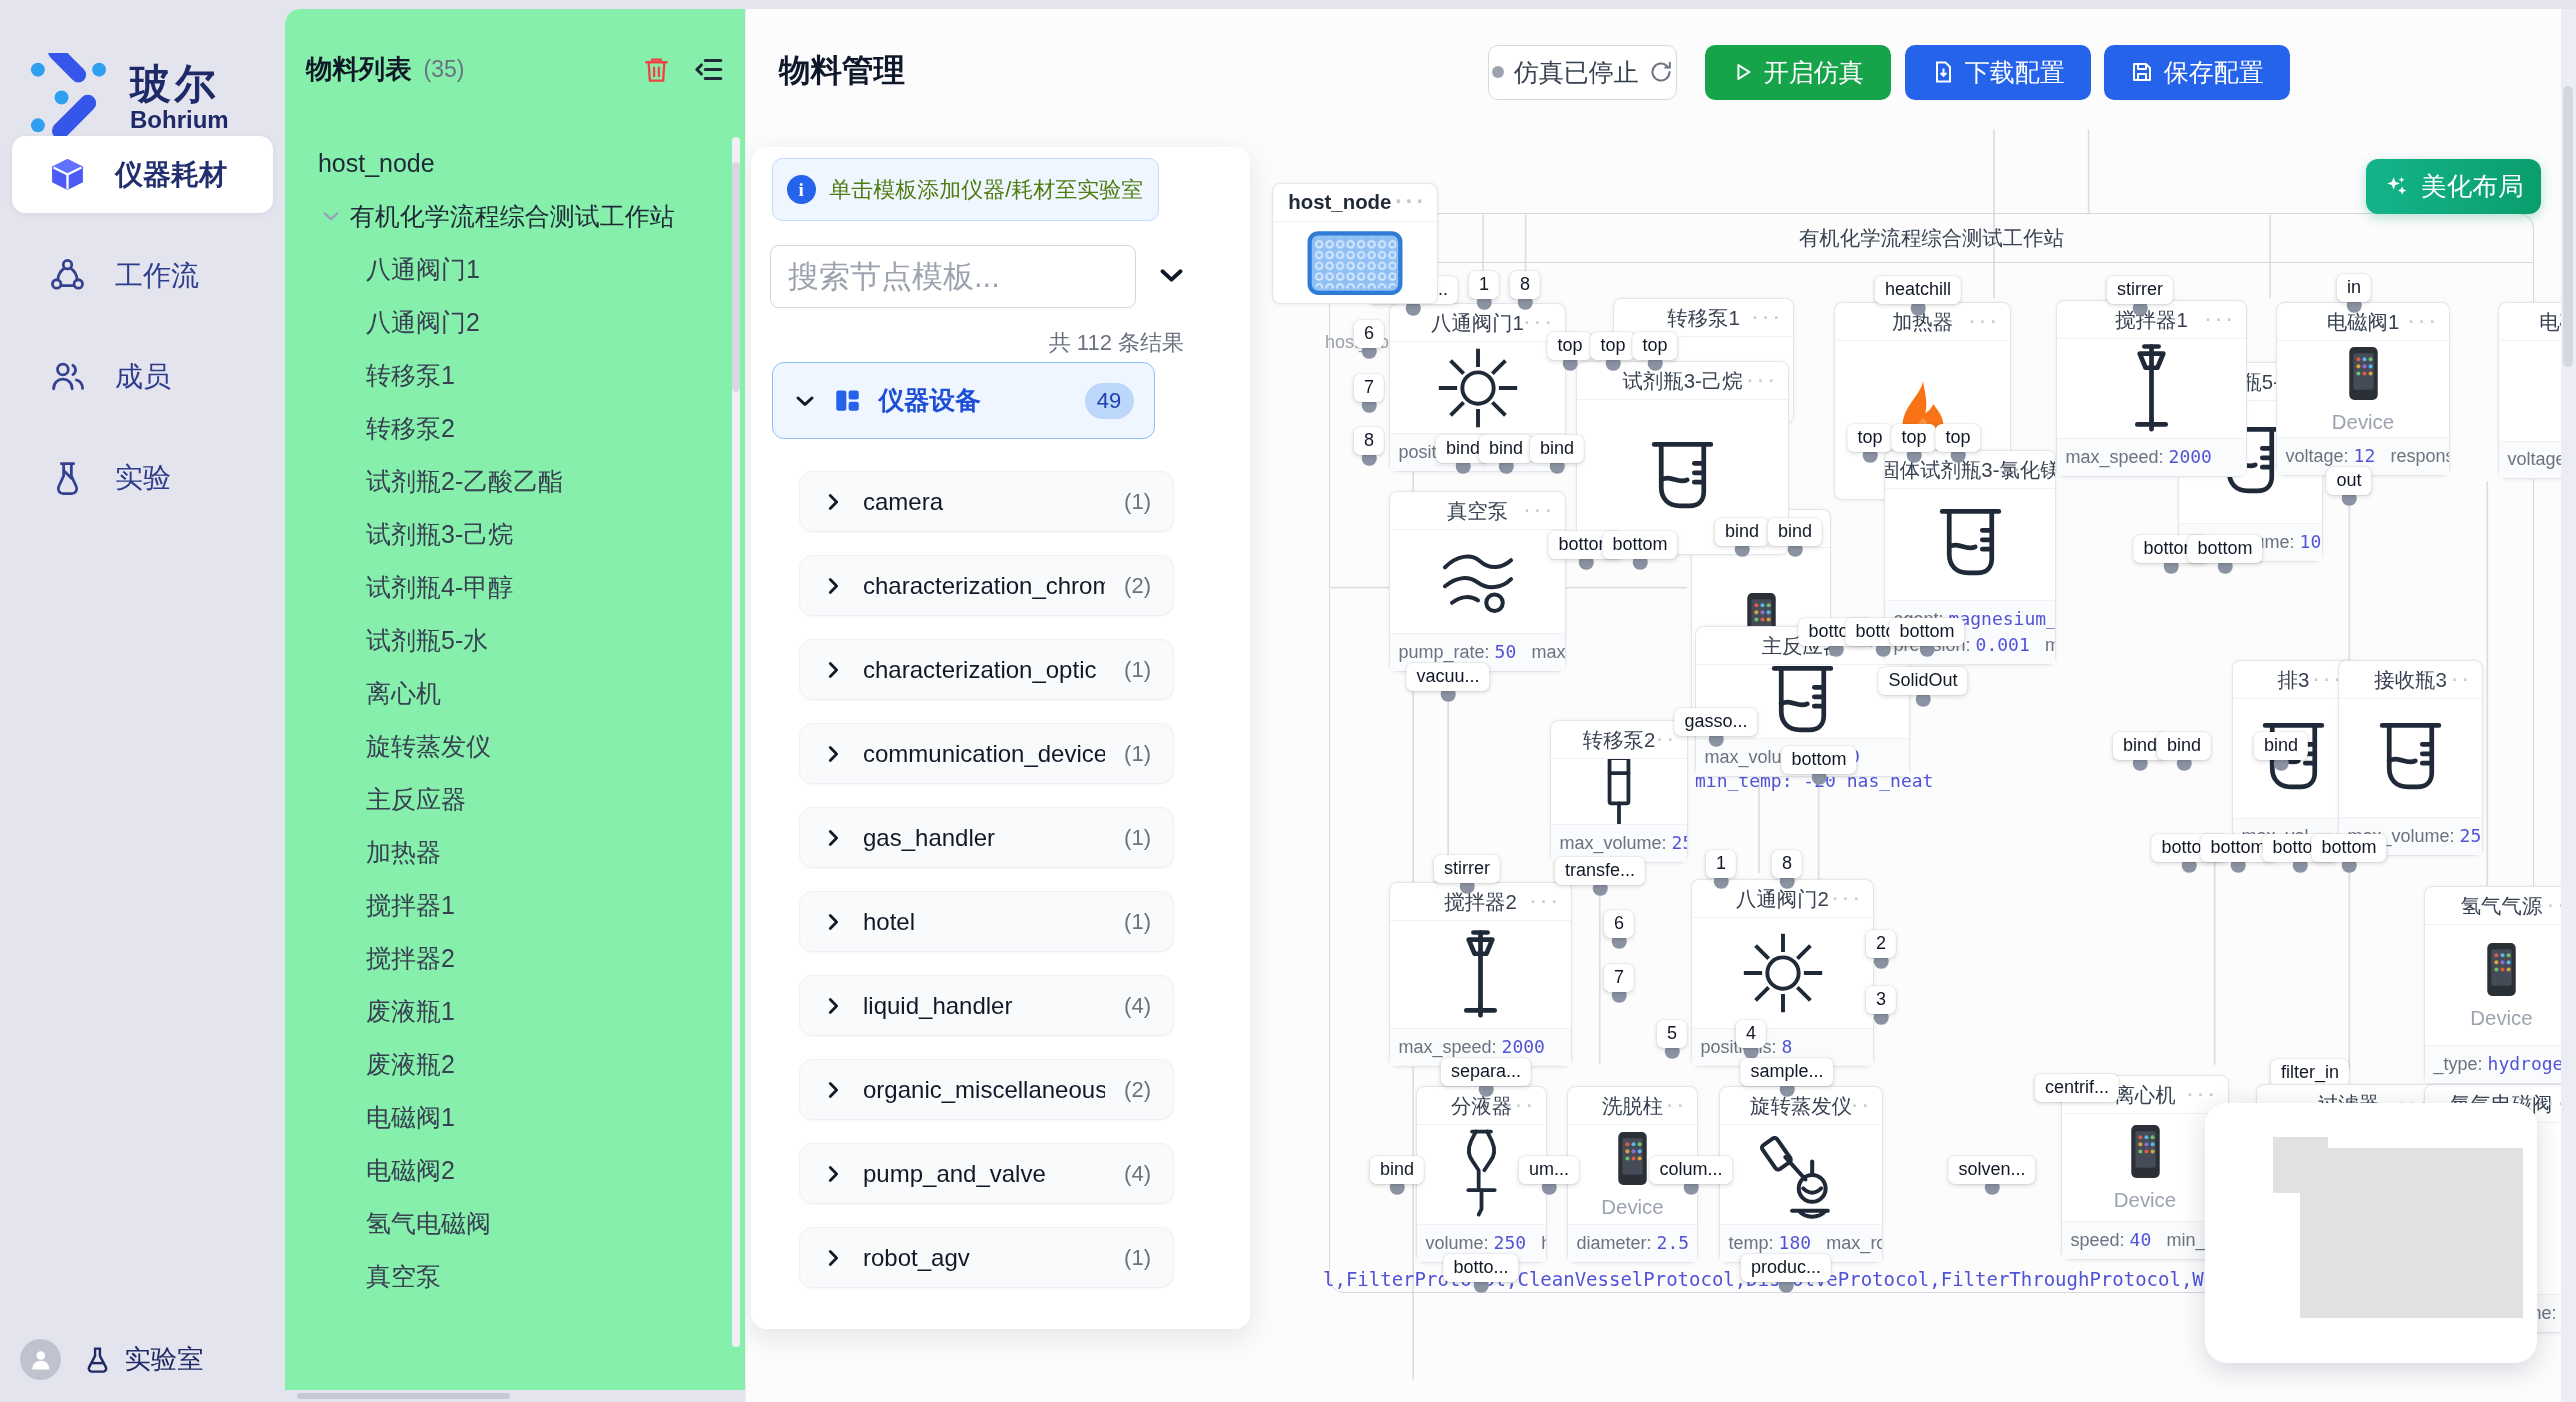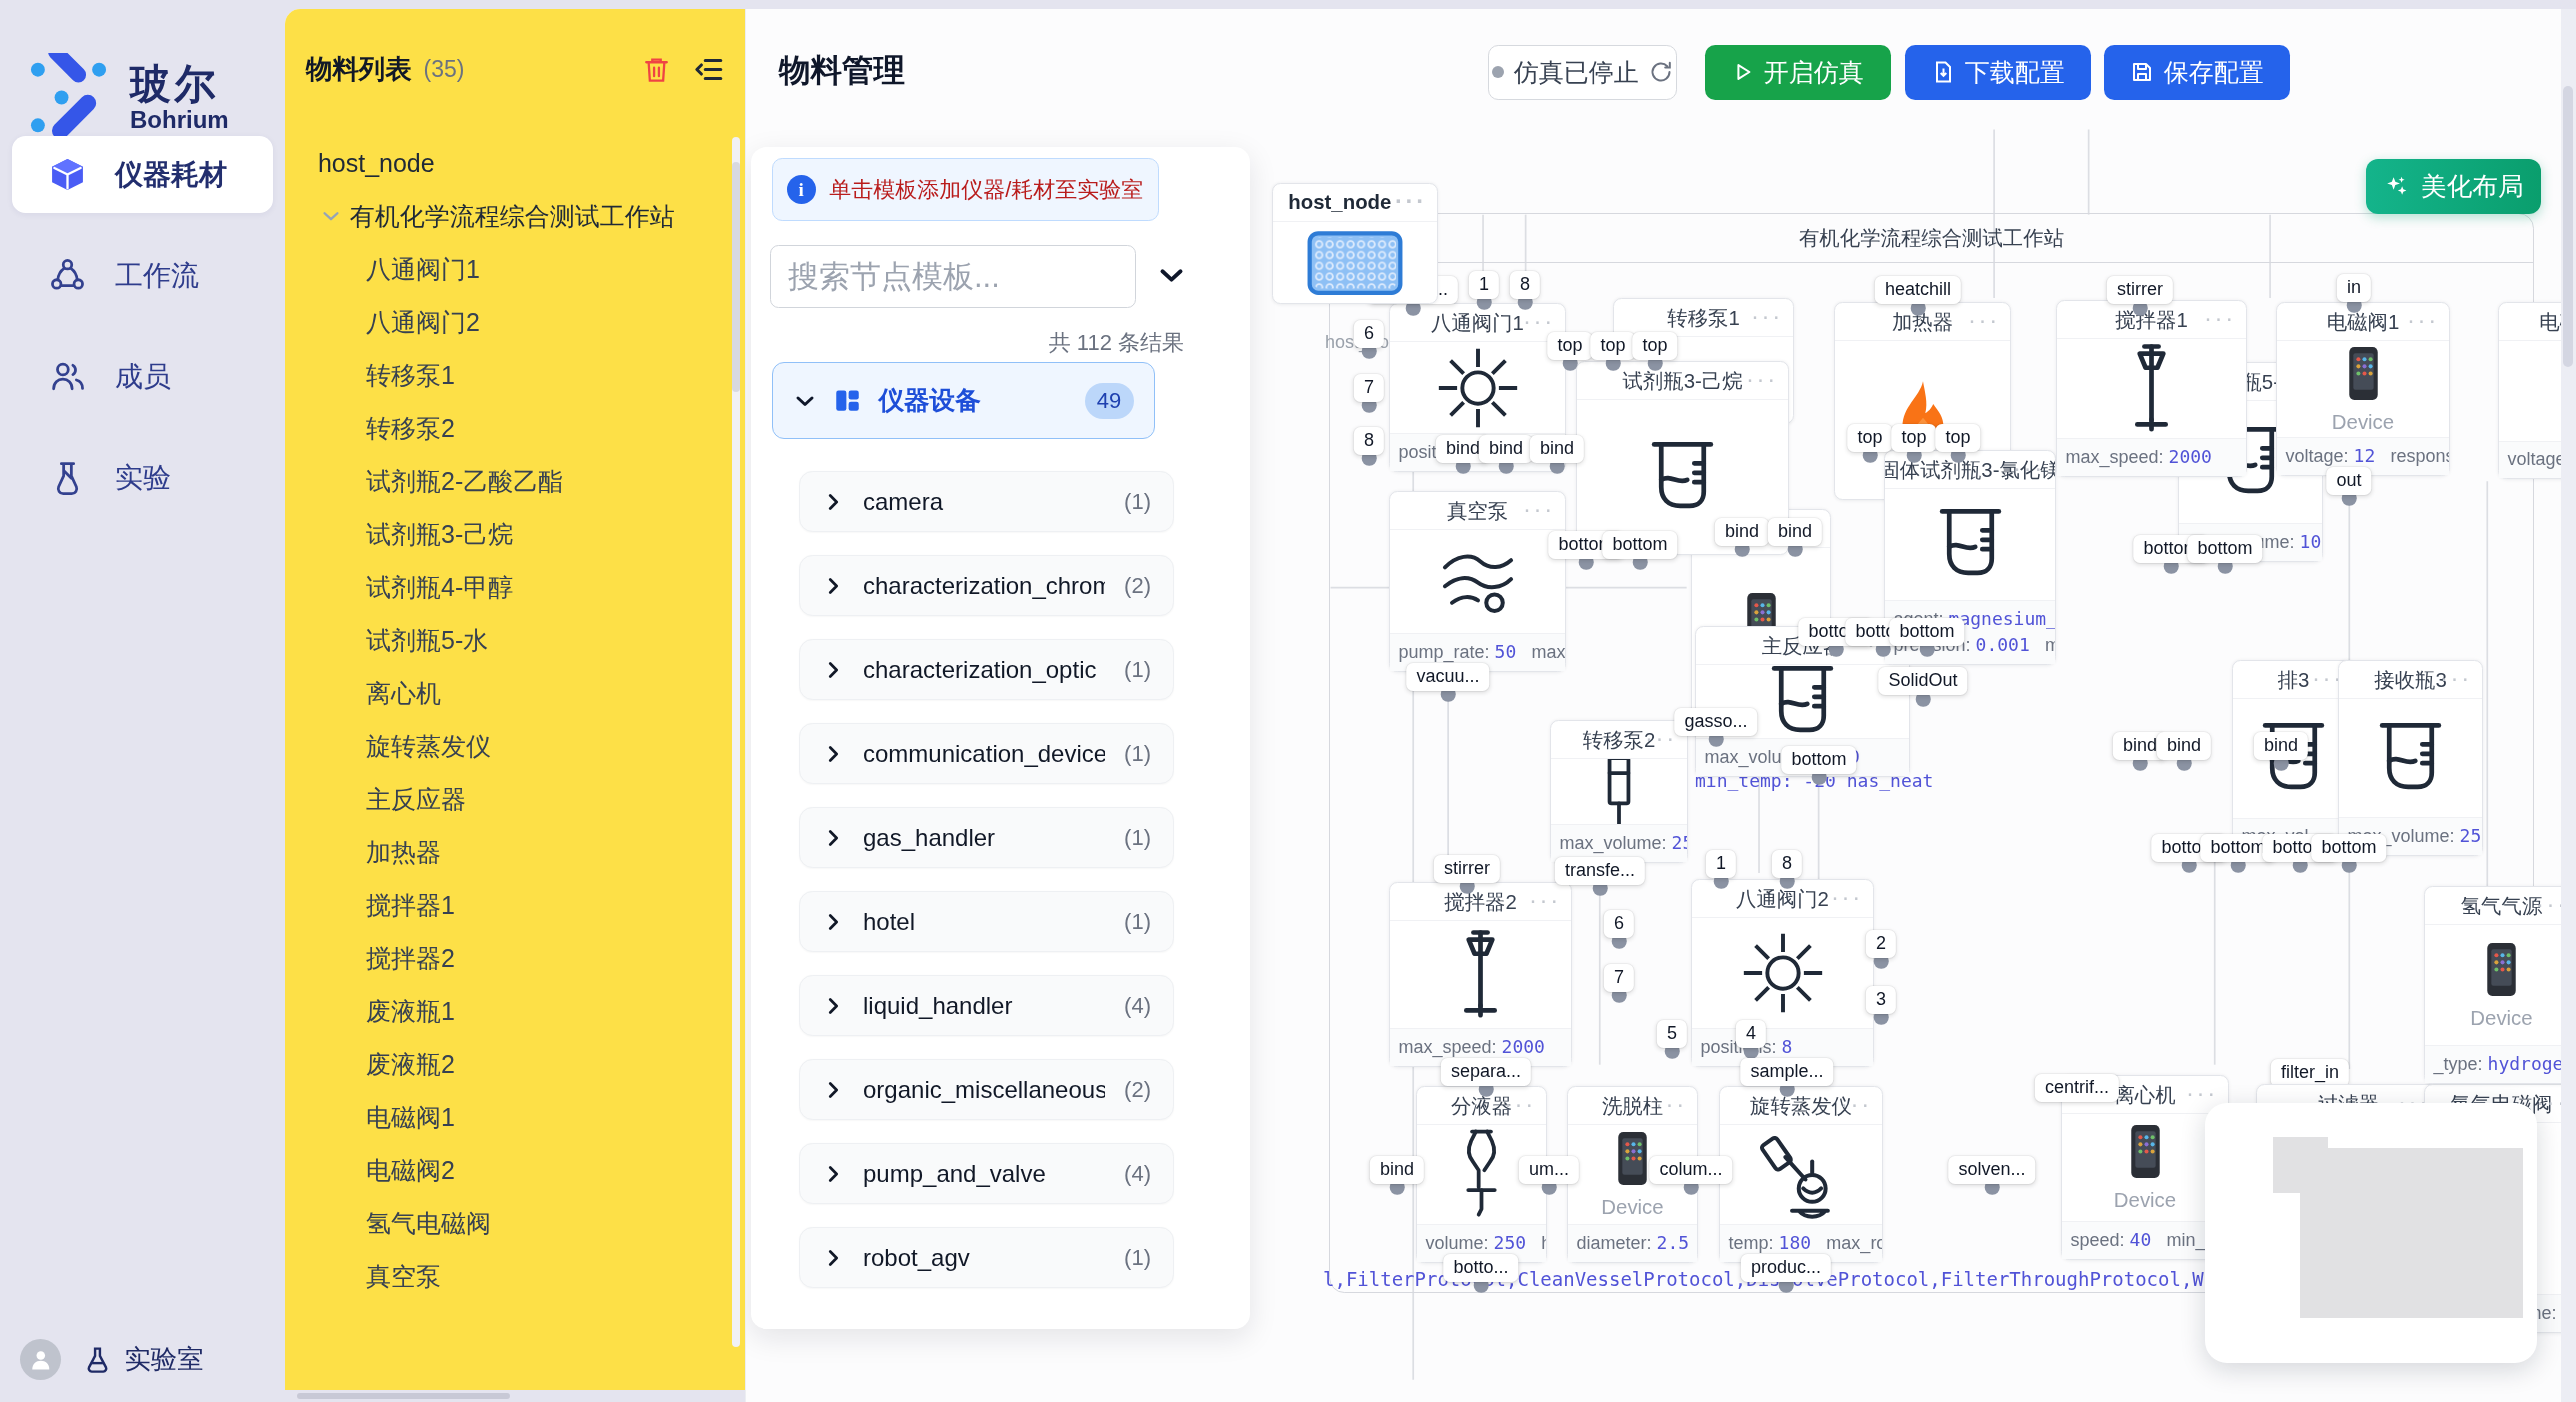--- a/index.html
+++ b/index.html
@@ -46,40 +46,40 @@
         border-radius:10.2px;font-size:25px;color:#fff;cursor:pointer;box-sizing:border-box;}
   .hbtn.status{background:#fff;border:1.3px solid #d6d9de;color:#374151;}
   .hbtn.green{background:#17a34a;}
   .hbtn.blue{background:#2563eb;}
   .sdot{width:12px;height:12px;border-radius:50%;background:#9ca3af;}
   
   .tpanel{position:absolute;left:751px;top:147px;width:499px;height:1182px;background:#fff;border-radius:15.3px;
           box-shadow:0 8.5px 29px rgba(15,23,42,.10);z-index:55;}
   .hintbar{position:absolute;left:21px;top:11px;width:358px;height:61px;background:#eff6ff;border:1.3px solid #bfdbfe;
           border-radius:10.2px;display:flex;align-items:center;gap:13.6px;padding:0 13.6px;}
-  .hintbar .txt{color:#b91c1c;font-size:22px;white-space:nowrap;}
+  .hintbar .txt{color:#4d7c0f;font-size:22px;white-space:nowrap;}
   .iinfo{width:29px;height:29px;border-radius:50%;background:#2563eb;color:#fff;display:flex;align-items:center;
          justify-content:center;font-size:19px;font-weight:700;flex:0 0 29px;font-family:"Liberation Serif",serif;}
   .searchbox{position:absolute;left:19px;top:98px;width:366px;height:63px;border:1.3px solid #d1d5db;border-radius:8.5px;
          box-sizing:border-box;padding:0 17px;font-size:31px;color:#374151;outline:none;}
   .searchbox::placeholder{color:#9ca3af;}
   .collapse-caret{position:absolute;left:402px;top:109px;width:37px;height:37px;display:flex;align-items:center;justify-content:center;cursor:pointer;}
   .results{position:absolute;right:66px;top:181px;font-size:22px;color:#6b7280;}
   .grouprow{position:absolute;left:21px;top:215px;width:383px;height:77px;background:#eff6ff;border:1.7px solid #90c0f8;
          border-radius:12px;display:flex;align-items:center;gap:17px;padding:0 20.4px;box-sizing:border-box;cursor:pointer;}
   .grouprow .gname{font-size:25.6px;font-weight:700;color:#1d4ed8;flex:1;}
   .gbadge{min-width:49px;height:36px;border-radius:19px;background:#bcd7fa;color:#1e40af;font-size:22px;
          display:flex;align-items:center;justify-content:center;}
   .cats{position:absolute;left:48px;top:324px;width:375px;display:flex;flex-direction:column;gap:23px;}
   .catrow{height:61px;background:#f9fafb;border:0.9px solid #eef0f3;border-radius:13.6px;display:flex;align-items:center;
          gap:19px;padding:0 22px;box-sizing:border-box;box-shadow:0 0.9px 1.7px rgba(15,23,42,.03);cursor:pointer;}
   .catrow .cname{font-size:24px;color:#111827;flex:1;white-space:nowrap;overflow:hidden;}
   .catrow .ccount{font-size:22px;color:#6b7280;}
   
-  .lpanel{position:absolute;left:285px;top:8.5px;width:460px;bottom:0;background:#fde047;border-radius:15.3px 0 0 0;
+  .lpanel{position:absolute;left:285px;top:8.5px;width:460px;bottom:0;background:#86efac;border-radius:15.3px 0 0 0;
           border-right:0.9px solid #eceef2;z-index:70;}
   .lheader{position:absolute;left:21px;top:41px;right:21px;height:39px;display:flex;align-items:center;}
   .ltitle{font-size:26.4px;font-weight:700;color:#111827;}
   .lcount{font-size:23px;color:#6b7280;margin-left:12px;}
   .licons{margin-left:auto;display:flex;align-items:center;gap:22px;}
   .tree{position:absolute;left:21px;top:128px;right:34px;}
   .titem{height:53px;display:flex;align-items:center;font-size:25px;color:#1f2937;cursor:pointer;white-space:nowrap;}
   .titem .chev{width:37px;display:flex;align-items:center;justify-content:center;flex:0 0 37px;}
   .titem.l0{padding-left:6.8px;font-weight:400;}
   .titem.l1{padding-left:60px;color:#374151;}

